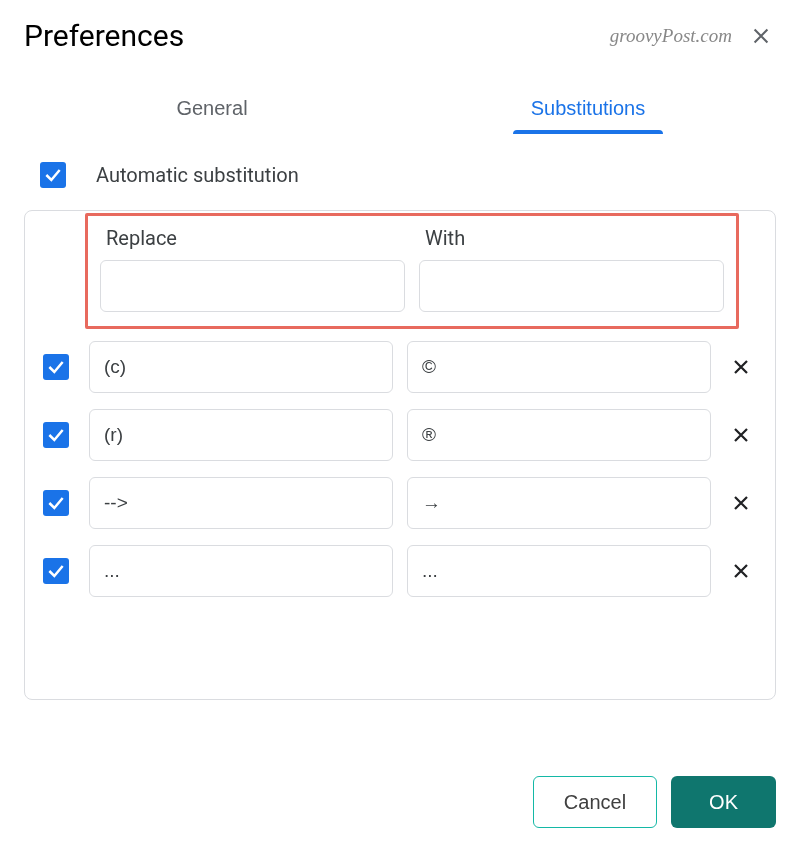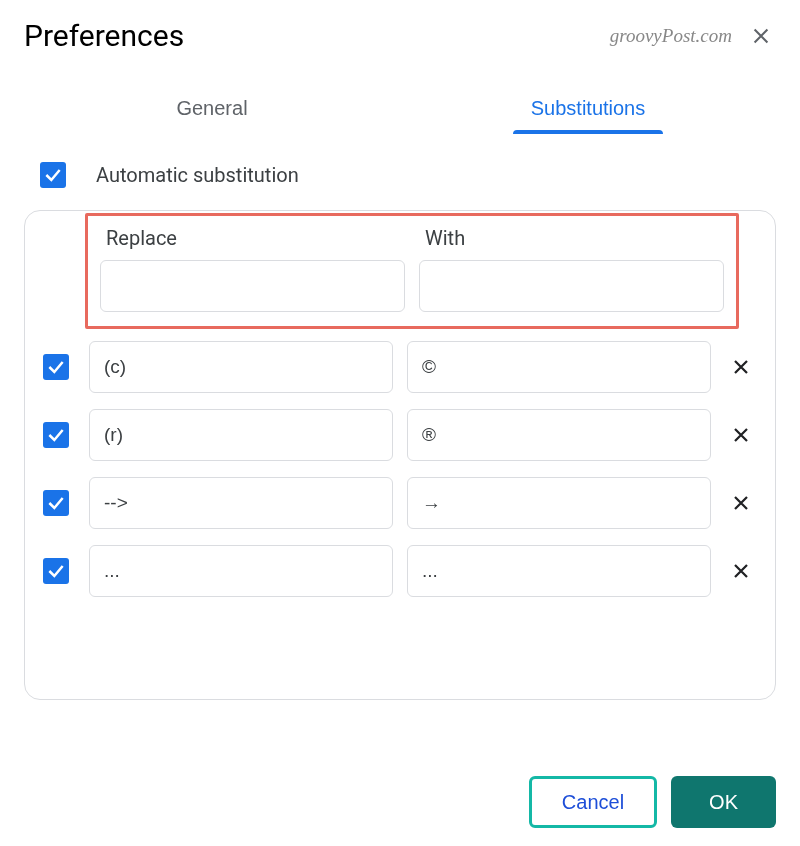--- a/index.html
+++ b/index.html
@@ -117,21 +117,21 @@
       stroke: #fff;
       stroke-width: 3;
       fill: none;
     }
     .auto-sub-label {
       font-size: 20px;
       color: #3c4043;
     }
     .table-container {
       border: 1px solid #dadce0;
-      border-radius: 16px;
+      border-radius: 8px;
       position: relative;
       height: 490px;
       overflow: hidden;
     }
     .scroll-area {
       height: 100%;
       overflow-y: auto;
       padding: 0 18px 10px 18px;
     }
     .scroll-area::-webkit-scrollbar {
@@ -217,22 +217,22 @@
       height: 52px;
       padding: 0 30px;
       border-radius: 6px;
       font-size: 20px;
       font-weight: 500;
       cursor: pointer;
       border: none;
     }
     .btn-cancel {
       background: #fff;
-      border: 3px solid #14b8a6;
-      color: #1d4ed8;
+      border: 1px solid #14b8a6;
+      color: #404040;
     }
     .btn-ok {
       background: #0f766e;
       color: #fff;
       padding: 0 38px;
     }
   </style>
 </head>
 <body>
 

